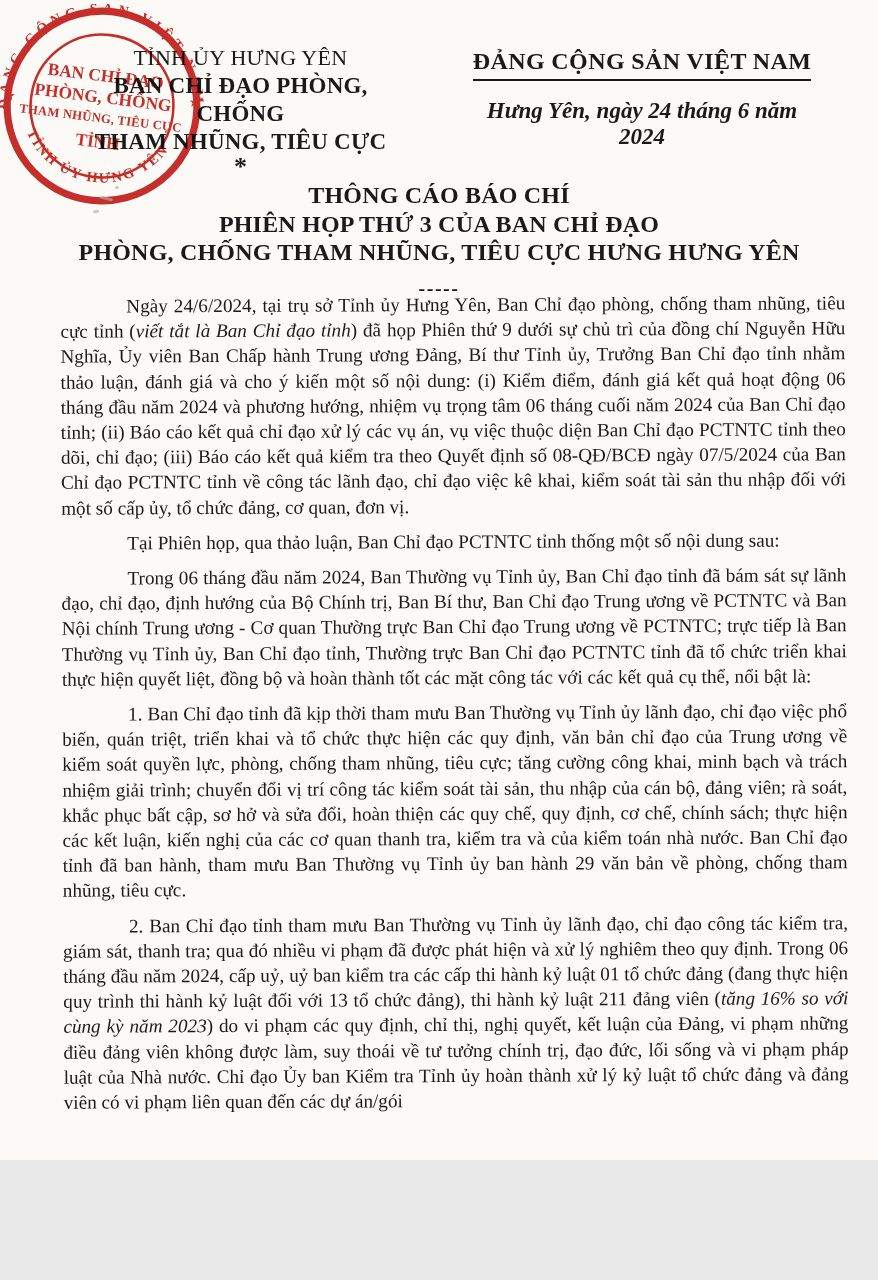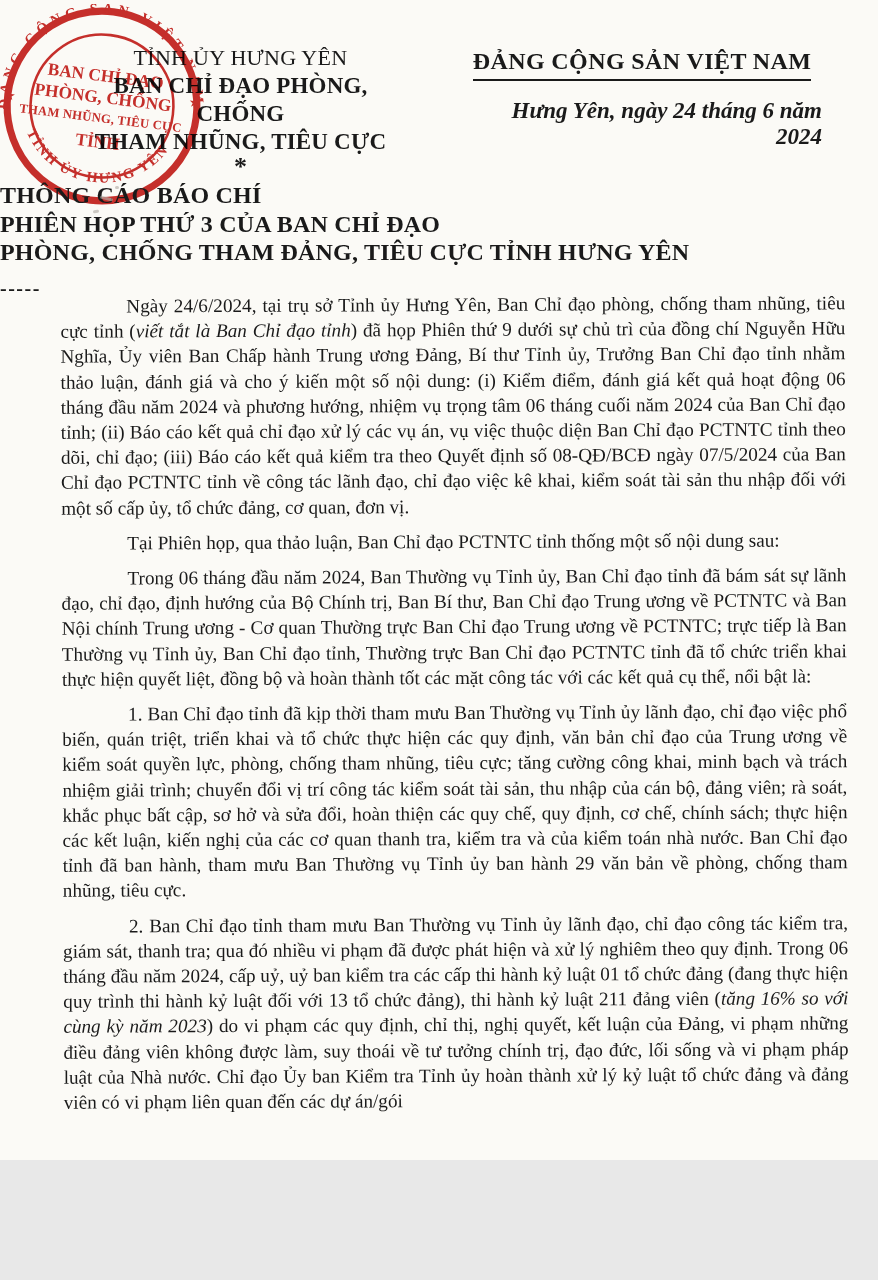--- a/index.html
+++ b/index.html
@@ -45,21 +45,20 @@
     font-weight: bold;
     letter-spacing: 0.4px;
     border-bottom: 2.5px solid var(--ink);
     padding-bottom: 4px;
   }
   .date-line {
     margin-top: 17px;
     font-size: 23px;
     font-weight: bold;
     font-style: italic;
-    text-align: right;
   }
 
   
   .stamp {
     position: absolute;
     left: 0px;
     top: 4px;
     width: 204px;
     height: 204px;
     mix-blend-mode: multiply;
@@ -90,20 +89,21 @@
   }
   .stamp-center.s1 { font-size: 17px; }
   .stamp-center.s2 { font-size: 12.5px; letter-spacing: 0.2px; }
 
   
   .title-block {
     position: absolute;
     top: 181px;
     left: 0;
     width: 100%;
+    text-align: center;
     font-weight: bold;
     font-size: 24px;
     line-height: 28.5px;
     letter-spacing: 0.2px;
   }
   .divider {
     margin-top: 7px;
     font-size: 20px;
     letter-spacing: 1.5px;
     font-weight: bold;
@@ -179,21 +179,21 @@
           <text class="stamp-center s2" x="100" y="116">THAM NHŨNG, TIÊU CỰC</text>
           <text class="stamp-center s1" x="100" y="141">TỈNH</text>
         </g>
       </g>
     </svg>
   </div>
 
   <div class="title-block">
     <div>THÔNG CÁO BÁO CHÍ</div>
     <div>PHIÊN HỌP THỨ 3 CỦA BAN CHỈ ĐẠO</div>
-    <div>PHÒNG, CHỐNG THAM ĐẢNG, TIÊU CỰC TỈNH HƯNG YÊN</div>
+    <div>PHÒNG, CHỐNG THAM NHŨNG, TIÊU CỰC HƯNG HƯNG YÊN</div>
     <div class="divider">-----</div>
   </div>
 
   <div class="body-text">
     <p><span>Ngày 24/6/2024, tại trụ sở Tỉnh ủy Hưng Yên, Ban Chỉ đạo phòng, chống tham nhũng, tiêu cực tỉnh (</span><span class="italic">viết tắt là Ban Chỉ đạo tỉnh</span><span>) đã họp Phiên thứ 9 dưới sự chủ trì của đồng chí Nguyễn Hữu Nghĩa, Ủy viên Ban Chấp hành Trung ương Đảng, Bí thư Tỉnh ủy, Trưởng Ban Chỉ đạo tỉnh nhằm thảo luận, đánh giá và cho ý kiến một số nội dung: (i) Kiểm điểm, đánh giá kết quả hoạt động 06 tháng đầu năm 2024 và phương hướng, nhiệm vụ trọng tâm 06 tháng cuối năm 2024 của Ban Chỉ đạo tỉnh; (ii) Báo cáo kết quả chỉ đạo xử lý các vụ án, vụ việc thuộc diện Ban Chỉ đạo PCTNTC tỉnh theo dõi, chỉ đạo; (iii) Báo cáo kết quả kiểm tra theo Quyết định số 08-QĐ/BCĐ ngày 07/5/2024 của Ban Chỉ đạo PCTNTC tỉnh về công tác lãnh đạo, chỉ đạo việc kê khai, kiểm soát tài sản thu nhập đối với một số cấp ủy, tổ chức đảng, cơ quan, đơn vị.</span></p>
     <p><span>Tại Phiên họp, qua thảo luận, Ban Chỉ đạo PCTNTC tỉnh thống một số nội dung sau:</span></p>
     <p><span>Trong 06 tháng đầu năm 2024, Ban Thường vụ Tỉnh ủy, Ban Chỉ đạo tỉnh đã bám sát sự lãnh đạo, chỉ đạo, định hướng của Bộ Chính trị, Ban Bí thư, Ban Chỉ đạo Trung ương về PCTNTC và Ban Nội chính Trung ương - Cơ quan Thường trực Ban Chỉ đạo Trung ương về PCTNTC; trực tiếp là Ban Thường vụ Tỉnh ủy, Ban Chỉ đạo tỉnh, Thường trực Ban Chỉ đạo PCTNTC tỉnh đã tổ chức triển khai thực hiện quyết liệt, đồng bộ và hoàn thành tốt các mặt công tác với các kết quả cụ thể, nổi bật là:</span></p>
     <p><span>1. Ban Chỉ đạo tỉnh đã kịp thời tham mưu Ban Thường vụ Tỉnh ủy lãnh đạo, chỉ đạo việc phổ biến, quán triệt, triển khai và tổ chức thực hiện các quy định, văn bản chỉ đạo của Trung ương về kiểm soát quyền lực, phòng, chống tham nhũng, tiêu cực; tăng cường công khai, minh bạch và trách nhiệm giải trình; chuyển đổi vị trí công tác kiểm soát tài sản, thu nhập của cán bộ, đảng viên; rà soát, khắc phục bất cập, sơ hở và sửa đổi, hoàn thiện các quy chế, quy định, cơ chế, chính sách; thực hiện các kết luận, kiến nghị của các cơ quan thanh tra, kiểm tra và của kiểm toán nhà nước. Ban Chỉ đạo tỉnh đã ban hành, tham mưu Ban Thường vụ Tỉnh ủy ban hành 29 văn bản về phòng, chống tham nhũng, tiêu cực.</span></p>
     <p><span>2. Ban Chỉ đạo tỉnh tham mưu Ban Thường vụ Tỉnh ủy lãnh đạo, chỉ đạo công tác kiểm tra, giám sát, thanh tra; qua đó nhiều vi phạm đã được phát hiện và xử lý nghiêm theo quy định. Trong 06 tháng đầu năm 2024, cấp uỷ, uỷ ban kiểm tra các cấp thi hành kỷ luật 01 tổ chức đảng (đang thực hiện quy trình thi hành kỷ luật đối với 13 tổ chức đảng), thi hành kỷ luật 211 đảng viên (</span><span class="italic">tăng 16% so với cùng kỳ năm 2023</span><span>) do vi phạm các quy định, chỉ thị, nghị quyết, kết luận của Đảng, vi phạm những điều đảng viên không được làm, suy thoái về tư tưởng chính trị, đạo đức, lối sống và vi phạm pháp luật của Nhà nước. Chỉ đạo Ủy ban Kiểm tra Tỉnh ủy hoàn thành xử lý kỷ luật tổ chức đảng và đảng viên có vi phạm liên quan đến các dự án/gói</span></p>
   </div>

